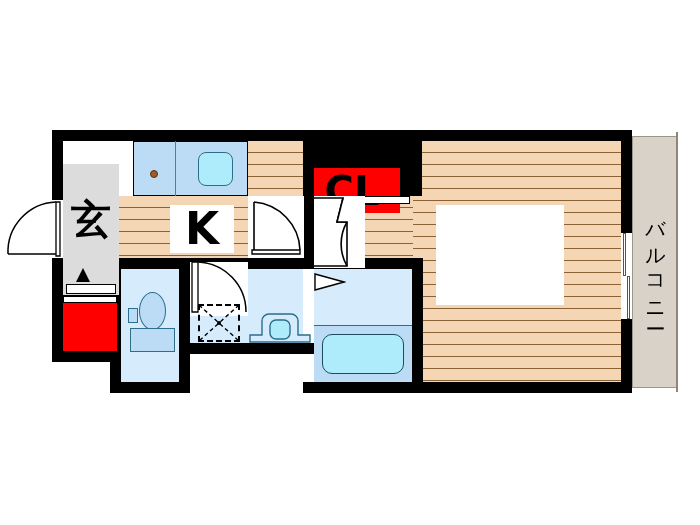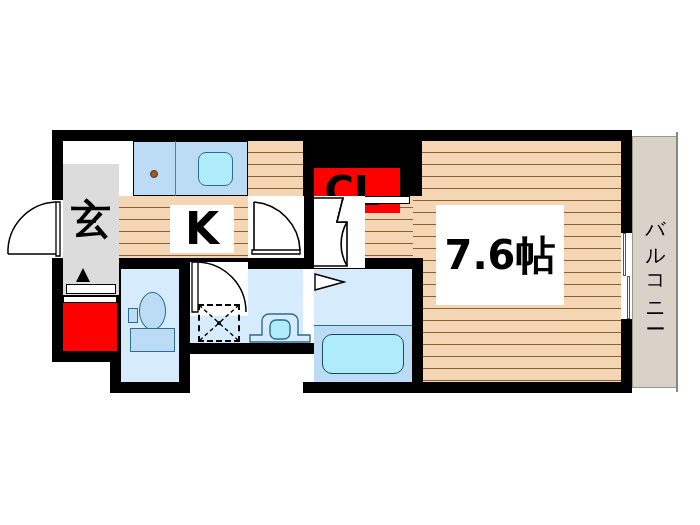--- a/index.html
+++ b/index.html
@@ -90,21 +90,20 @@
       <path d="M40,2 L34,26 L44,26" fill="#ffffff" stroke="#000" stroke-width="1.6"></path>
       <path d="M44,26 A44,44 0 0 0 44,70" fill="none" stroke="#000" stroke-width="1.6"></path>
     </svg>
   </div>
 
   <div class="abs white" style="left:621px;top:232px;width:11px;height:88px;border-top:1px solid #000;border-bottom:1px solid #000;"></div>
   <div class="abs" style="left:623px;top:233px;width:3px;height:43px;background:#ffffff;border:1px solid #555;"></div>
   <div class="abs" style="left:627px;top:276px;width:3px;height:43px;background:#ffffff;border:1px solid #555;"></div>
 
   <div class="abs lbl lbl-room" style="left:436px;top:205px;width:128px;height:100px;">
-    <span>7.6帖</span>
   </div>
 
   <div class="abs balcony" style="left:632px;top:136px;width:46px;height:252px;border:1px solid #9d9588;"></div>
   <div class="abs" style="left:636px;top:132px;width:42px;height:260px;border:2px solid #ffffff;border-left:none;"></div>
   <div class="abs" style="left:676px;top:132px;width:2px;height:260px;background:#8d8madd;background:#8d867a;"></div>
   <div class="abs lbl lbl-balcony" style="left:640px;top:180px;width:32px;height:170px;">バルコニー</div>
 
   <div class="abs wood-lines" style="left:118px;top:196px;width:185px;height:62px;"></div>
 
   <div class="abs wood-lines" style="left:248px;top:141px;width:55px;height:55px;"></div>

